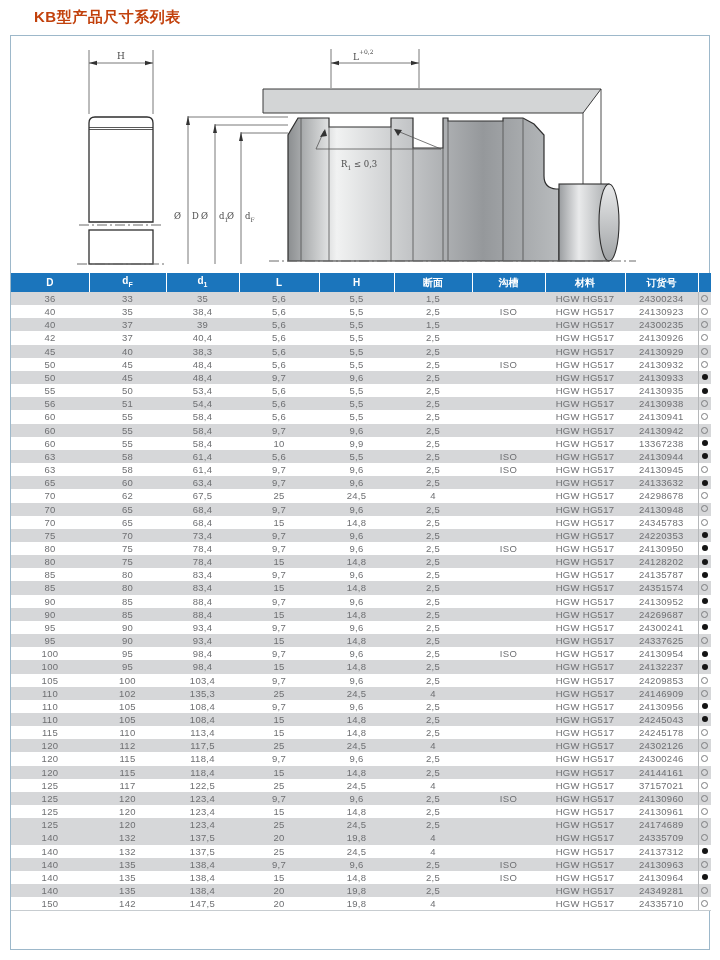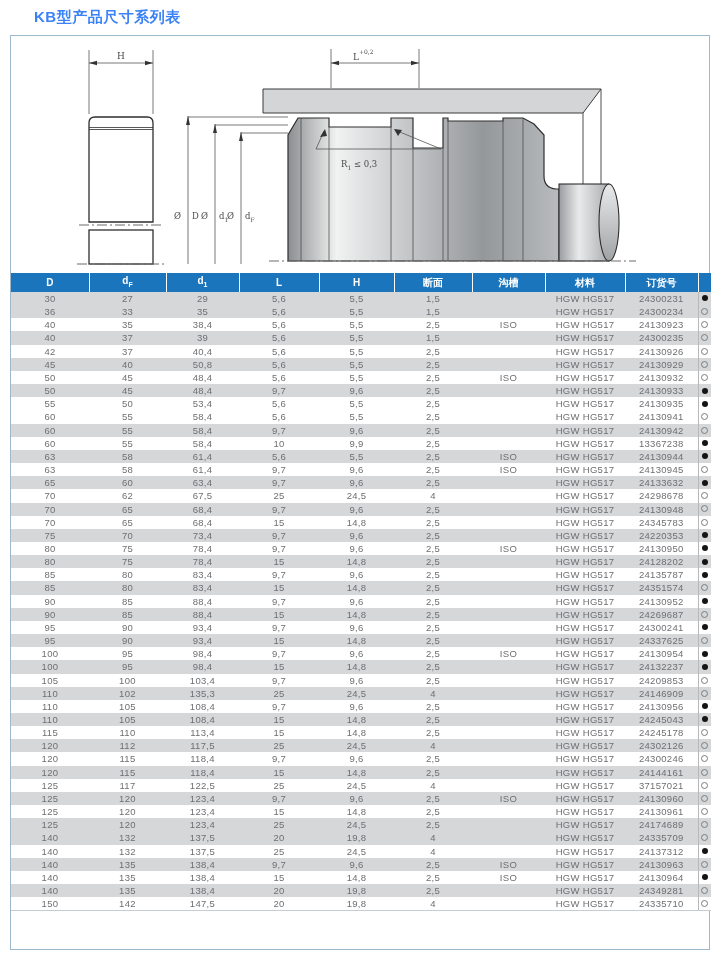--- a/index.html
+++ b/index.html
@@ -1,17 +1,17 @@
 <!DOCTYPE html>
 <html style="--header-blue: #1b75bc;"><head>
 <meta charset="utf-8">
 <style>
   html,body{margin:0;padding:0;background:#ffffff;}
   body{width:720px;height:960px;position:relative;font-family:"Liberation Sans",sans-serif;overflow:hidden;}
-  .page-title{position:absolute;left:34px;top:8px;font-size:15px;font-weight:bold;color:#3b82f6;letter-spacing:.5px;}
+  .page-title{position:absolute;left:34px;top:8px;font-size:15px;font-weight:bold;color:#c2410c;letter-spacing:.5px;}
   .frame{position:absolute;left:10px;top:35px;width:698px;height:913px;border:1px solid #9db8ca;background:#fff;}
   .drawing-wrap{width:698px;height:237px;overflow:hidden;}
   table.dim{border-collapse:collapse;table-layout:fixed;width:698px;}
   table.dim th{background:var(--header-blue,#1b75bc);color:#fff;font-size:10px;font-weight:bold;height:15px;padding:0;border-right:1px solid #ffffff;line-height:15px;text-align:center;}
   table.dim th:last-child{border-right:none;}
   table.dim th sub{font-size:7px;font-weight:bold;}
   table.dim td{height:13.16px;line-height:13.16px;padding:0;font-size:9.5px;color:#6e6f72;text-align:center;letter-spacing:.3px;white-space:nowrap;overflow:hidden;}
   table.dim tr.odd td{background:#d6d7d9;}
   table.dim tr.even td{background:#ffffff;}
   table.dim td.dotcell{border-left:1px solid #b6b8ba;}
@@ -150,32 +150,20 @@
         <th>H</th>
         <th>断面</th>
         <th>沟槽</th>
         <th>材料</th>
         <th>订货号</th>
         <th></th>
       </tr>
     </thead>
     <tbody>
         <tr class="odd">
-          <td>30</td>
-          <td>27</td>
-          <td>29</td>
-          <td>5,6</td>
-          <td>5,5</td>
-          <td>1,5</td>
-          <td></td>
-          <td>HGW HG517</td>
-          <td>24300231</td>
-          <td class="dotcell"><span class="dot filled"></span></td>
-        </tr>
-        <tr class="odd">
           <td>36</td>
           <td>33</td>
           <td>35</td>
           <td>5,6</td>
           <td>5,5</td>
           <td>1,5</td>
           <td></td>
           <td>HGW HG517</td>
           <td>24300234</td>
           <td class="dotcell"><span class="dot open"></span></td>
@@ -212,21 +200,21 @@
           <td>5,5</td>
           <td>2,5</td>
           <td></td>
           <td>HGW HG517</td>
           <td>24130926</td>
           <td class="dotcell"><span class="dot open"></span></td>
         </tr>
         <tr class="odd">
           <td>45</td>
           <td>40</td>
-          <td>50,8</td>
+          <td>38,3</td>
           <td>5,6</td>
           <td>5,5</td>
           <td>2,5</td>
           <td></td>
           <td>HGW HG517</td>
           <td>24130929</td>
           <td class="dotcell"><span class="dot open"></span></td>
         </tr>
         <tr class="even">
           <td>50</td>
@@ -256,20 +244,32 @@
           <td>55</td>
           <td>50</td>
           <td>53,4</td>
           <td>5,6</td>
           <td>5,5</td>
           <td>2,5</td>
           <td></td>
           <td>HGW HG517</td>
           <td>24130935</td>
           <td class="dotcell"><span class="dot filled"></span></td>
+        </tr>
+        <tr class="odd">
+          <td>56</td>
+          <td>51</td>
+          <td>54,4</td>
+          <td>5,6</td>
+          <td>5,5</td>
+          <td>2,5</td>
+          <td></td>
+          <td>HGW HG517</td>
+          <td>24130938</td>
+          <td class="dotcell"><span class="dot open"></span></td>
         </tr>
         <tr class="even">
           <td>60</td>
           <td>55</td>
           <td>58,4</td>
           <td>5,6</td>
           <td>5,5</td>
           <td>2,5</td>
           <td></td>
           <td>HGW HG517</td>

